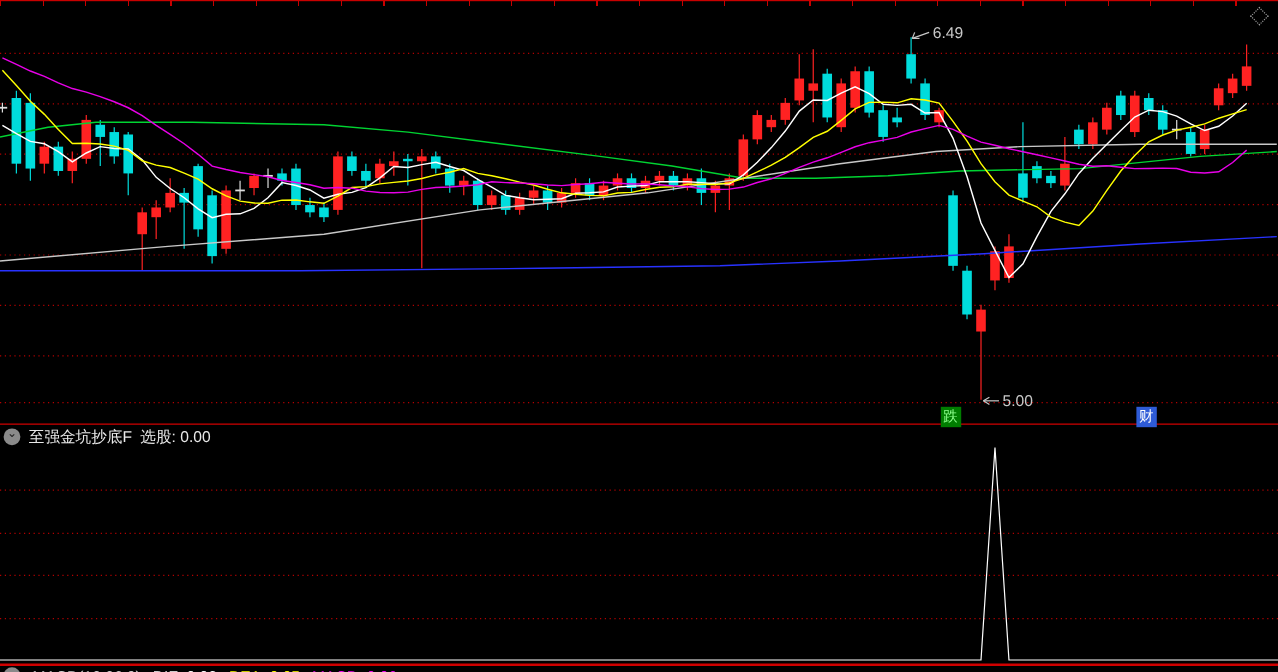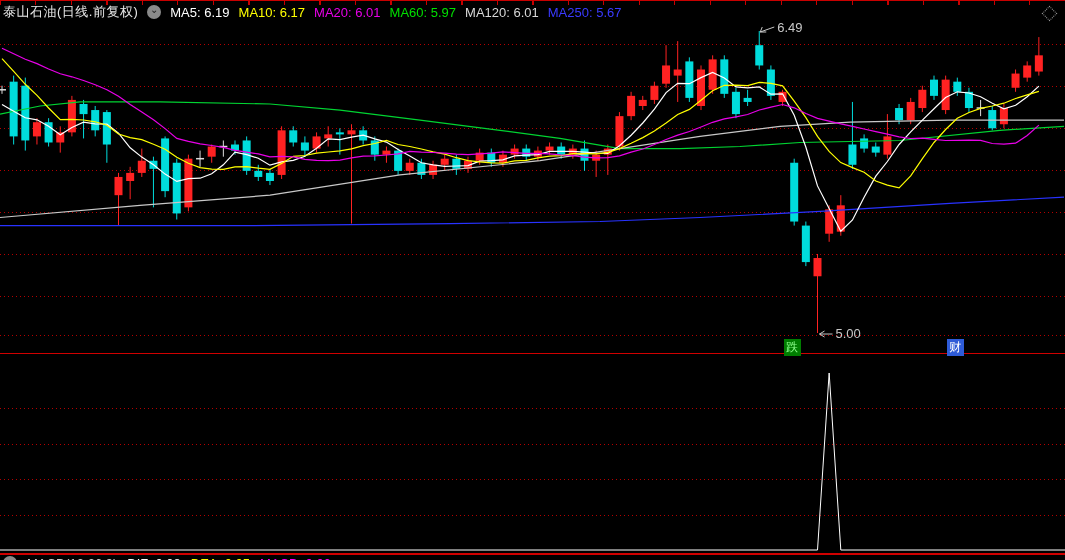--- a/index.html
+++ b/index.html
@@ -28,30 +28,20 @@
     text-align:center;line-height:17px;z-index:6;}
   #macd-bar{position:absolute;left:3px;top:555px;height:16px;display:flex;
     align-items:center;gap:10px;font-size:13px;white-space:nowrap;z-index:5;}
 </style>
 </head>
 <body>
 
 <div id="app">
   <div id="top-ruler"></div>
 
-  <div id="main-header">
-    <span class="stock-title">泰山石油(日线.前复权)</span>
-    <span class="circle-icon"></span>
-    <span class="ma-label" style="color: rgb(255, 255, 255);">MA5: 6.19</span>
-    <span class="ma-label" style="color: rgb(255, 255, 0);">MA10: 6.17</span>
-    <span class="ma-label" style="color: rgb(232, 0, 232);">MA20: 6.01</span>
-    <span class="ma-label" style="color: rgb(0, 224, 0);">MA60: 5.97</span>
-    <span class="ma-label" style="color: rgb(216, 216, 216);">MA120: 6.01</span>
-    <span class="ma-label" style="color: rgb(58, 58, 255);">MA250: 5.67</span>
-  </div>
 
   <div id="diamond-icon"></div>
 
   <svg id="chart-svg" width="1065" height="560" viewBox="0 0 1065 560">
       <g>
         <line x1="0" y1="44.5" x2="1065" y2="44.5" stroke="#b40000" stroke-width="1" stroke-dasharray="1 3"></line>
         <line x1="0" y1="86.5" x2="1065" y2="86.5" stroke="#b40000" stroke-width="1" stroke-dasharray="1 3"></line>
         <line x1="0" y1="128.5" x2="1065" y2="128.5" stroke="#b40000" stroke-width="1" stroke-dasharray="1 3"></line>
         <line x1="0" y1="170.5" x2="1065" y2="170.5" stroke="#b40000" stroke-width="1" stroke-dasharray="1 3"></line>
         <line x1="0" y1="212.5" x2="1065" y2="212.5" stroke="#b40000" stroke-width="1" stroke-dasharray="1 3"></line>
@@ -269,20 +259,25 @@
         </g>
         <g>
           <line x1="819.5" y1="334.023" x2="832.5" y2="334.023" stroke="#c8c8c8" stroke-width="1"></line>
           <line x1="819.5" y1="334.023" x2="824.5" y2="331.023" stroke="#c8c8c8" stroke-width="1"></line>
           <line x1="819.5" y1="334.023" x2="824.5" y2="337.023" stroke="#c8c8c8" stroke-width="1"></line>
           <text x="835.5" y="338.023" fill="#c8c8c8">5.00</text>
         </g>
       </g>
     </svg>
 
+  <div id="sub-header">
+    <span class="circle-icon"></span>
+    <span>至强金坑抄底F</span>
+    <span>选股: 0.00</span>
+  </div>
 
   <div class="badge" id="badge-fall" style="left: 783.55px; background: rgb(0, 125, 0); color: rgb(140, 255, 140);">跌</div>
   <div class="badge" id="badge-wealth" style="left: 946.65px; background: rgb(46, 91, 215); color: rgb(255, 255, 255);">财</div>
 
   <div id="macd-bar">
     <span class="circle-icon"></span>
     <span style="color: rgb(208, 208, 208);">MACD(12.26.9)</span>
     <span style="color: rgb(255, 255, 255);">DIF: 0.08</span>
     <span style="color: rgb(255, 255, 0);">DEA: 0.05</span>
     <span style="color: rgb(255, 0, 255);">MACD: 0.06</span>

